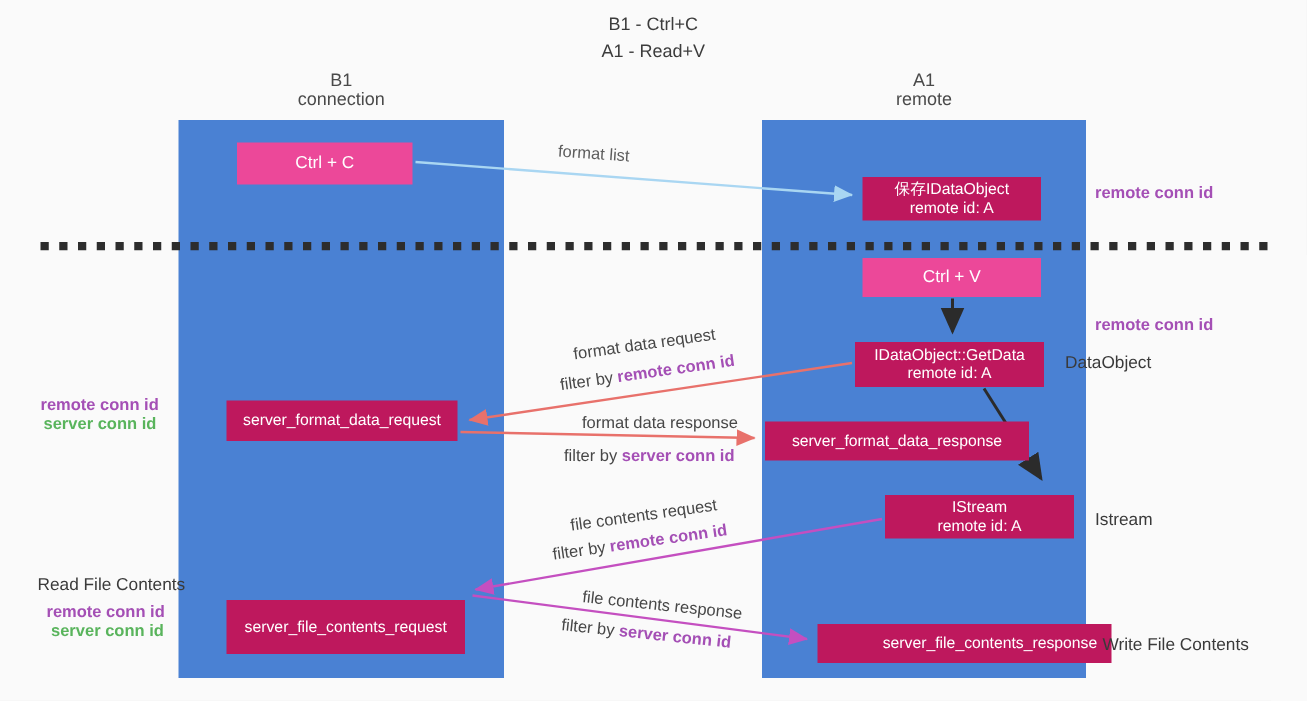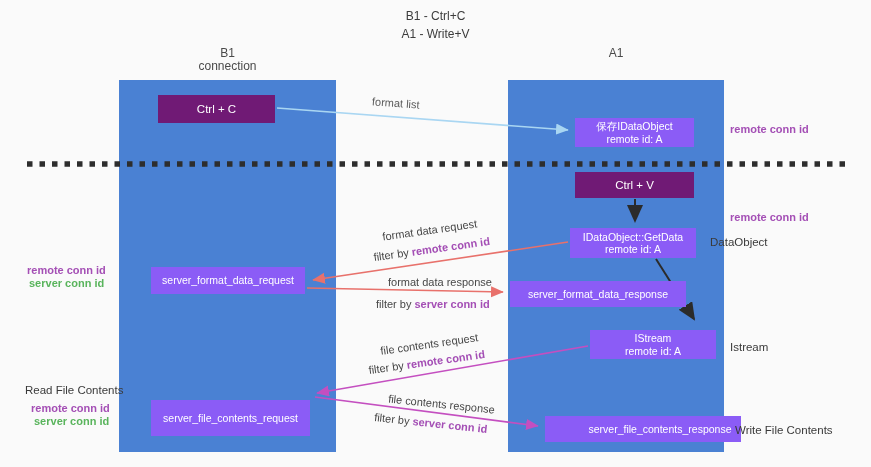--- a/index.html
+++ b/index.html
@@ -17,47 +17,48 @@
   .lane-right{left:508px;width:216px;}
   .hdr{position:absolute;top:47px;text-align:center;font-size:12px;line-height:13px;color:#4a4a4a;z-index:2;}
   .hdr-left{left:119px;width:217px;}
   .hdr-right{left:508px;width:216px;}
   svg.wires{position:absolute;left:0;top:0;z-index:2;}
   .box{
     position:absolute;z-index:3;display:flex;flex-direction:column;
     align-items:center;justify-content:center;color:#ffffff;
     font-size:10.5px;line-height:12.5px;text-align:center;
   }
-  .box.orange{background:#8b5cf6;align-items:center;}
-  .box.green{background:#701a75;font-size:11.5px;}
+  .box.orange{background:#be185d;align-items:center;}
+  .box.green{background:#ec4899;font-size:11.5px;}
   .ann{position:absolute;z-index:3;font-size:11px;color:#3a3a3a;white-space:nowrap;}
   .ann.bold{font-weight:bold;}
   .purple{color:#a44fb5;}
   .greentxt{color:#59b45c;}
   .edge-label{
     position:absolute;z-index:3;font-size:11px;color:#474747;white-space:nowrap;
   }
   .filter-key{font-weight:bold;margin-left:3px;}
 </style>
 </head>
 <body>
 
 <div class="canvas">
 
   <div class="title">
     <div>B1 - Ctrl+C</div>
-    <div>A1 - Write+V</div>
+    <div>A1 - Read+V</div>
   </div>
 
   <div class="hdr hdr-left">
     <div>B1</div>
     <div>connection</div>
   </div>
   <div class="hdr hdr-right">
     <div>A1</div>
+    <div>remote</div>
   </div>
 
   <div class="lane lane-left"></div>
   <div class="lane lane-right"></div>
 
   <svg class="wires" width="871" height="467" viewBox="0 0 871 467">
     <defs>
       <marker id="m-blue" markerWidth="9" markerHeight="8" refX="7.5" refY="3.5" orient="auto">
         <path d="M0,0 L8,3.5 L0,7 Z" fill="#a9d6f2"></path>
       </marker>

